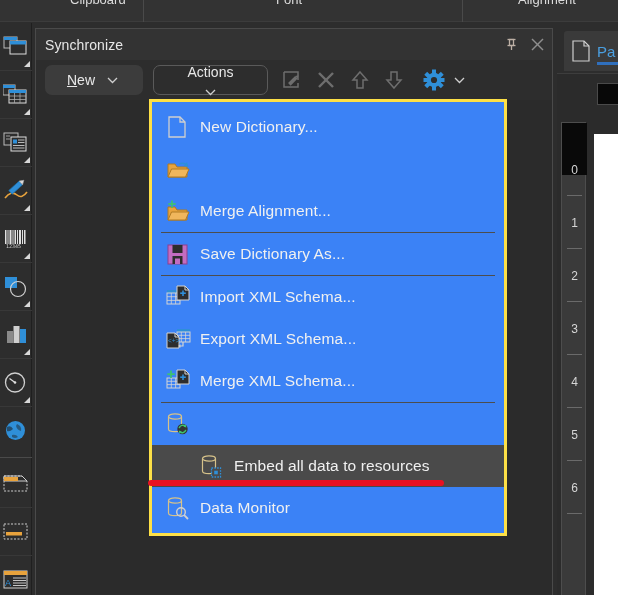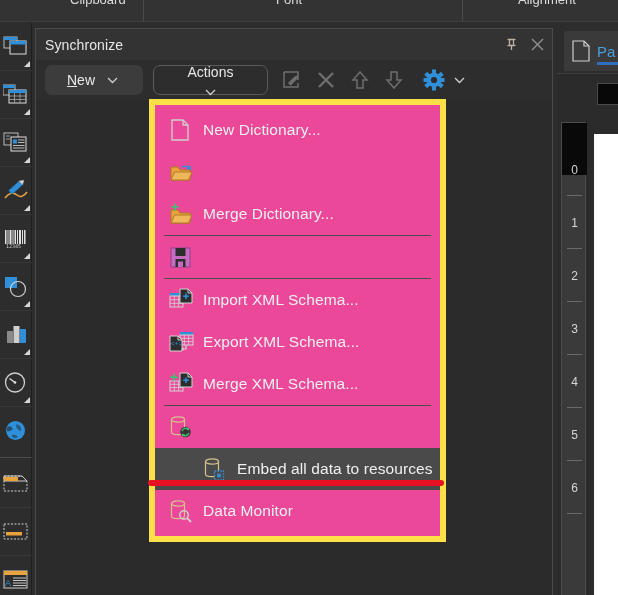--- a/index.html
+++ b/index.html
@@ -73,22 +73,22 @@
   .tb-icon {
     width: 32px; height: 30px; display: flex; align-items: center; justify-content: center;
     cursor: default; margin-left: 2px;
   }
   .tb-caret-wrap { width: 18px; display: flex; align-items: center; justify-content: center; }
 
   .dock-body { background: #2b2b2b; height: 494px; }
 
   
   .menu {
-    position: absolute; left: 149px; top: 99px; width: 297px;
-    background: #ec4899; border: 6px solid #fde047;
+    position: absolute; left: 149px; top: 99px; width: 358px;
+    background: #3b82f6; border: 3px solid #fde047;
     padding: 4px 0 4px 0;
     z-index: 50;
   }
   .menu-item {
     position: relative; height: 42px; display: flex; align-items: center;
     padding-left: 14px; cursor: default;
   }
   .menu-item.sel { background: #4a4a4a; padding-left: 48px; }
   .menu-icon {
     width: 34px; min-width: 34px; height: 26px;
@@ -405,34 +405,35 @@
       <div class="menu-icon">
         <svg width="24" height="24" viewBox="0 0 24 24">
           <path d="M2 8 H9 L11 11 H21 V21 H2 Z" fill="#e8a33d" stroke="#b07a22" stroke-width="1"></path>
           <path d="M2 21 L5.5 13 H23 L19.5 21 Z" fill="#f0b65c" stroke="#b07a22" stroke-width="1"></path>
           <g stroke="#3ec36f" stroke-width="1.6">
             <line x1="6" y1="1.5" x2="6" y2="9"></line>
               <line x1="2.3" y1="5" x2="9.7" y2="5"></line>
           </g>
         </svg>
       </div>
-      <div class="menu-label">Merge Dictionary...</div>
+      <div class="menu-label">Merge Alignment...</div>
     </div>
 
     <div class="menu-sep"></div>
 
     <div class="menu-item">
       <div class="menu-icon">
         <svg width="23" height="23" viewBox="0 0 23 23">
           <rect x="2" y="2" width="19" height="19" fill="#c36cc0" stroke="#8f3f8d" stroke-width="1"></rect>
           <rect x="6.5" y="2" width="10" height="8" fill="#2d2d2d"></rect>
           <rect x="6.5" y="13" width="10" height="8" fill="#2d2d2d"></rect>
           <rect x="9" y="15.5" width="5" height="5.5" fill="#c36cc0"></rect>
         </svg>
       </div>
+      <div class="menu-label">Save Dictionary As...</div>
     </div>
 
     <div class="menu-sep"></div>
 
     <div class="menu-item">
       <div class="menu-icon">
         <svg width="25" height="24" viewBox="0 0 25 24">
           <rect x="1" y="5" width="13" height="3" fill="#2f8fd8"></rect>
           <rect x="1" y="8" width="13" height="11" fill="none" stroke="#d4d4d4" stroke-width="1"></rect>
           <g stroke="#d4d4d4" stroke-width="0.8">

